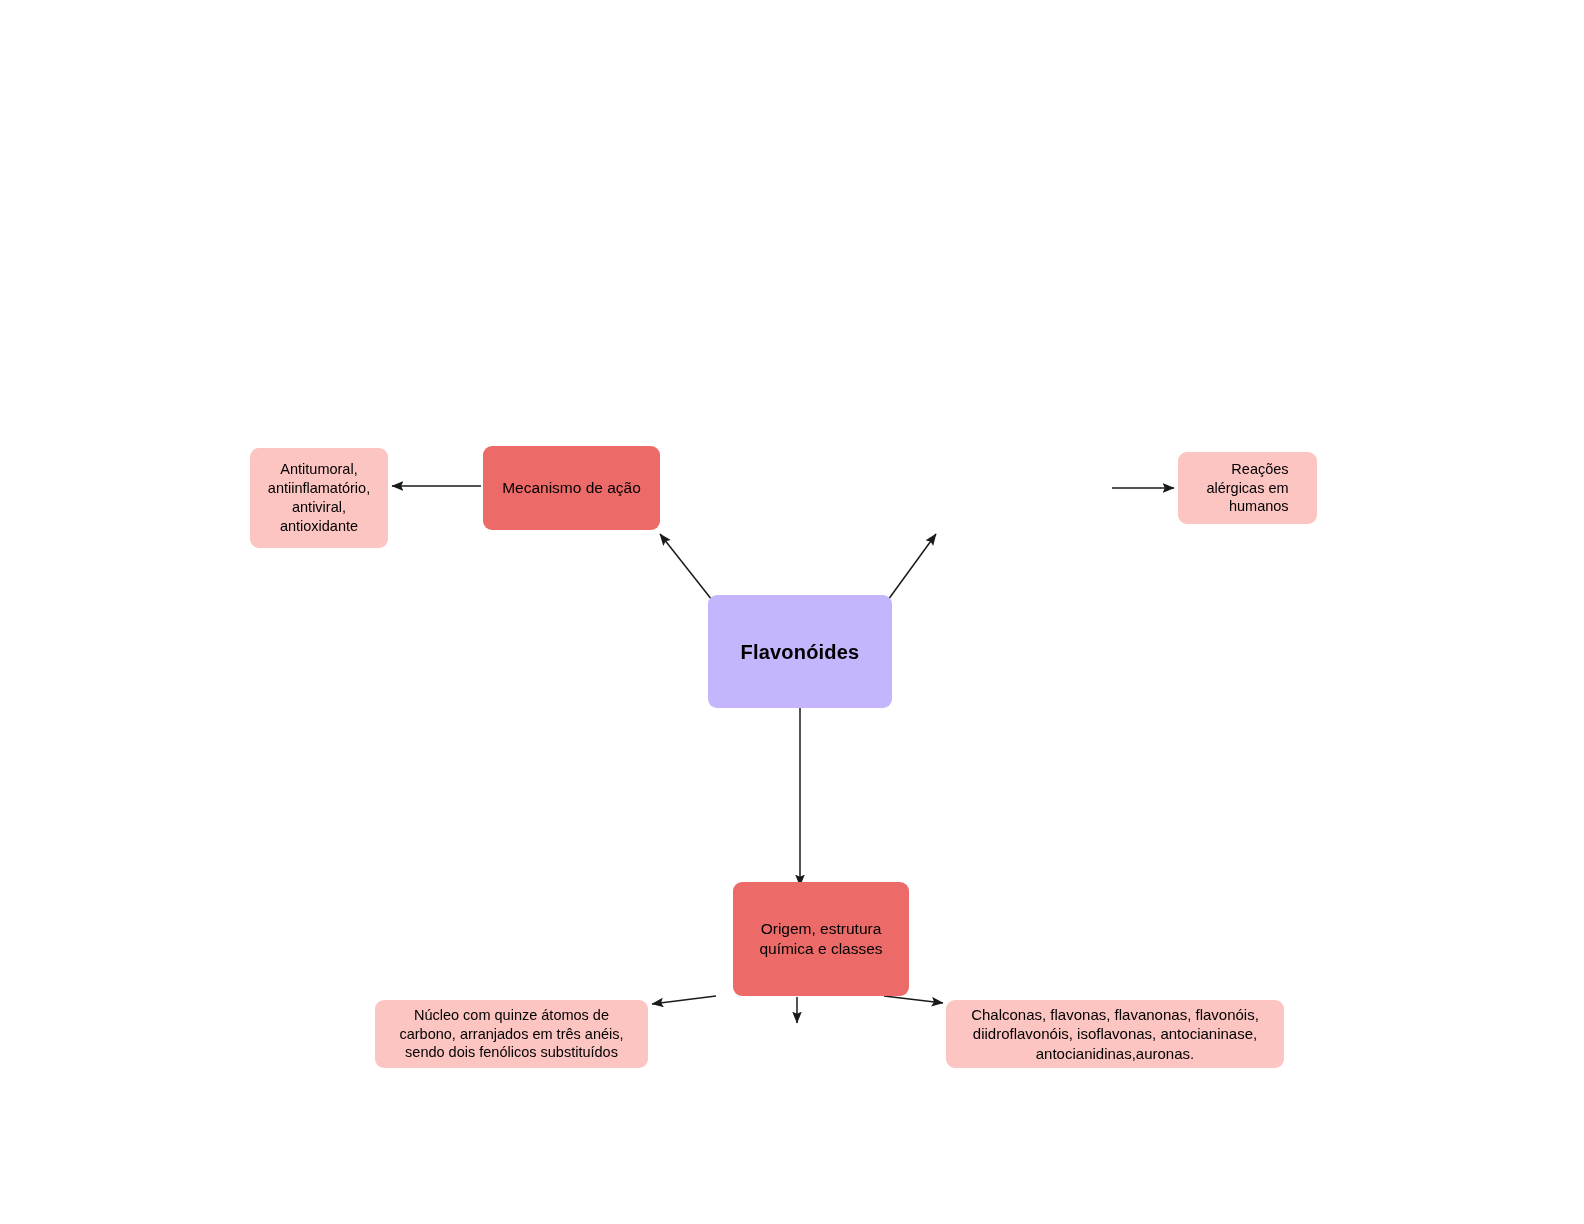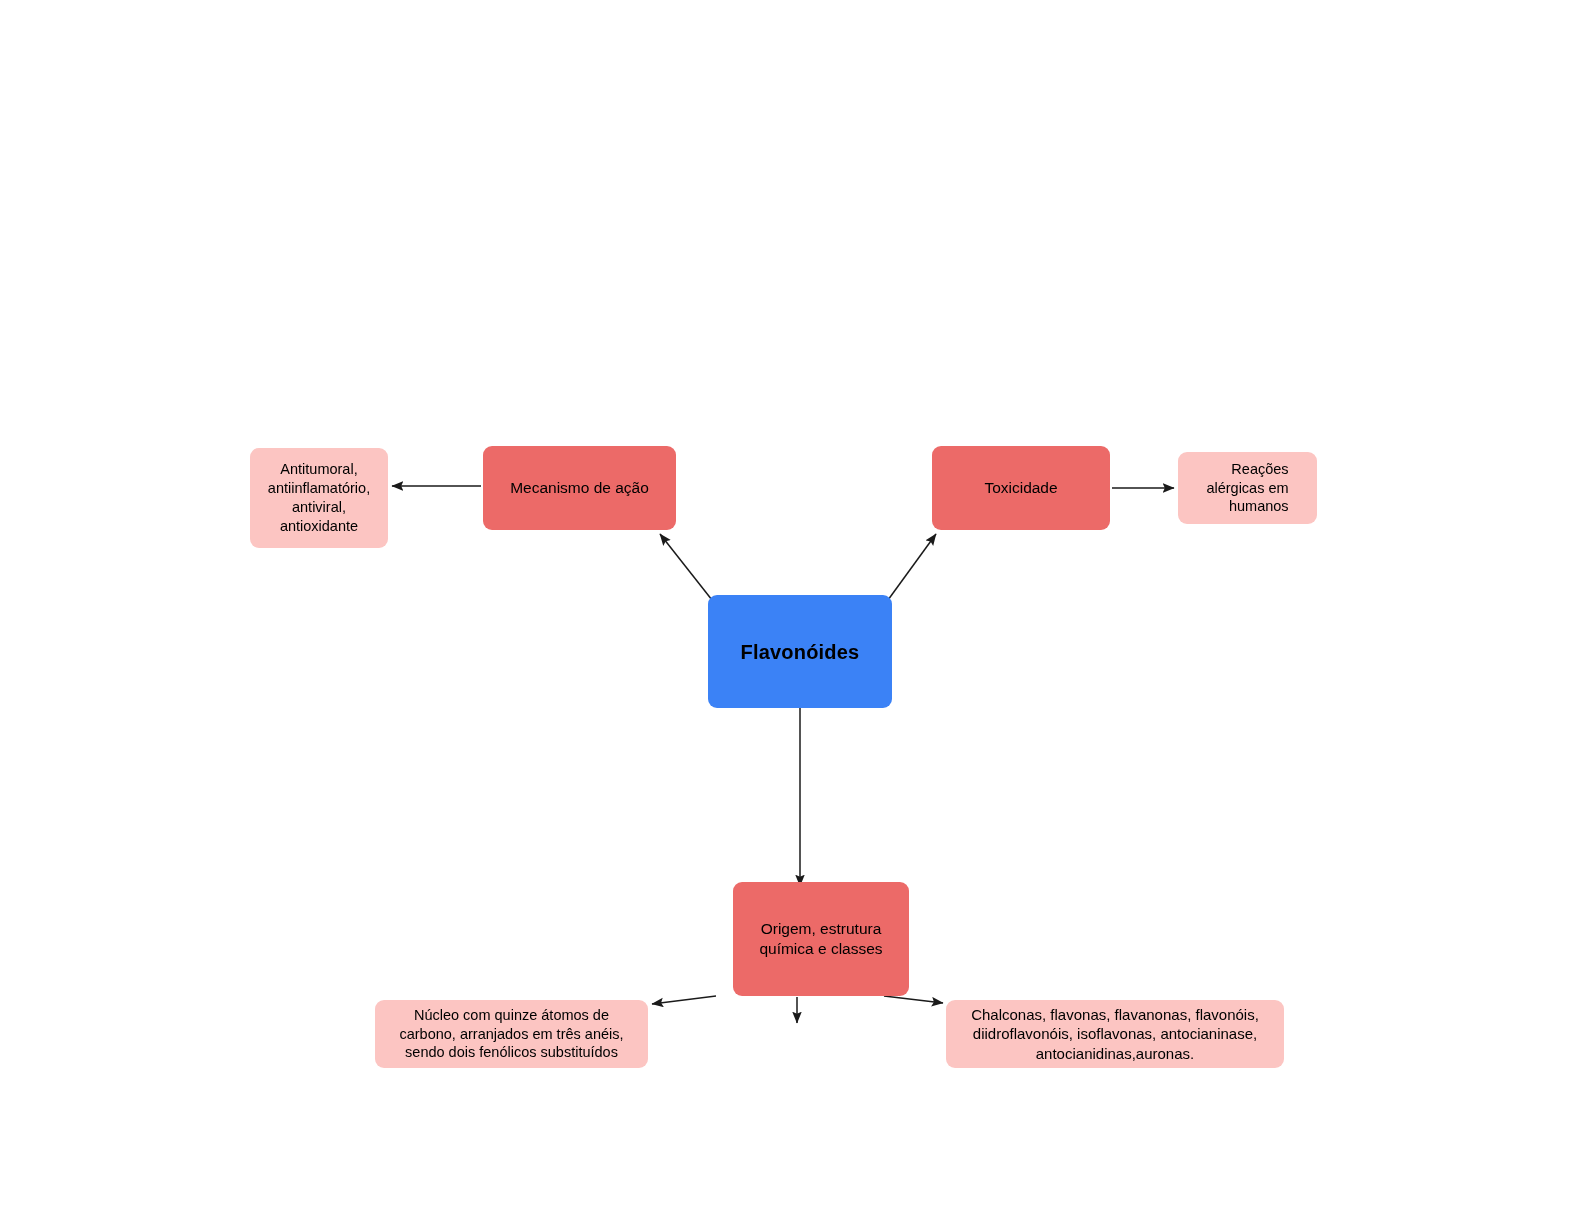--- a/index.html
+++ b/index.html
@@ -29,21 +29,21 @@
     display: flex;
     align-items: center;
     justify-content: center;
     text-align: center;
     color: #000000;
     line-height: 1.30;
     white-space: pre-line;
     padding: 2px 6px;
   }
   .node.root {
-    background: #3b82f6;
+    background: #c4b5fd;
     border-radius: 9px;
     font-size: 20px;
     font-weight: bold;
     letter-spacing: 0.2px;
   }
   .node.branch {
     background: #ec6a68;
     border-radius: 9px;
     font-size: 15.5px;
     font-weight: normal;
@@ -82,23 +82,22 @@
 
     <line x1="716" y1="996" x2="652" y2="1004" stroke="#1a1a1a" stroke-width="1.5" marker-end="url(#arrowhead)"></line>
 
     <line x1="797" y1="997" x2="797" y2="1023" stroke="#1a1a1a" stroke-width="1.5" marker-end="url(#arrowhead)"></line>
 
     <line x1="884" y1="996" x2="943" y2="1003" stroke="#1a1a1a" stroke-width="1.5" marker-end="url(#arrowhead)"></line>
   </svg>
 
   <div class="node root" style="left:708px; top:595px; width:184px; height:113px;">Flavonóides</div>
 
-  <div class="node branch" style="left:483px; top:446px; width:193px; height:84px;">Mecanismo de ação</div>
+  <div class="node branch" style="left:483px; top:446px; width:177px; height:84px;">Mecanismo de ação</div>
 
-  <div class="node branch" style="left:932px; top:446px; width:178px; height:84px;">Toxicidade</div>
 
   <div class="node branch" style="left:707px; top:882px; width:176px; height:114px;margin-left:26px;">Origem, estrutura
 química e classes</div>
 
   <div class="node leaf" style="left:250px; top:448px; width:138px; height:100px;">Antitumoral,
 antiinflamatório,
 antiviral,
 antioxidante</div>
 
   <div class="node leaf" style="left:1178px; top:452px; width:139px; height:72px;text-align:right;">Reações

